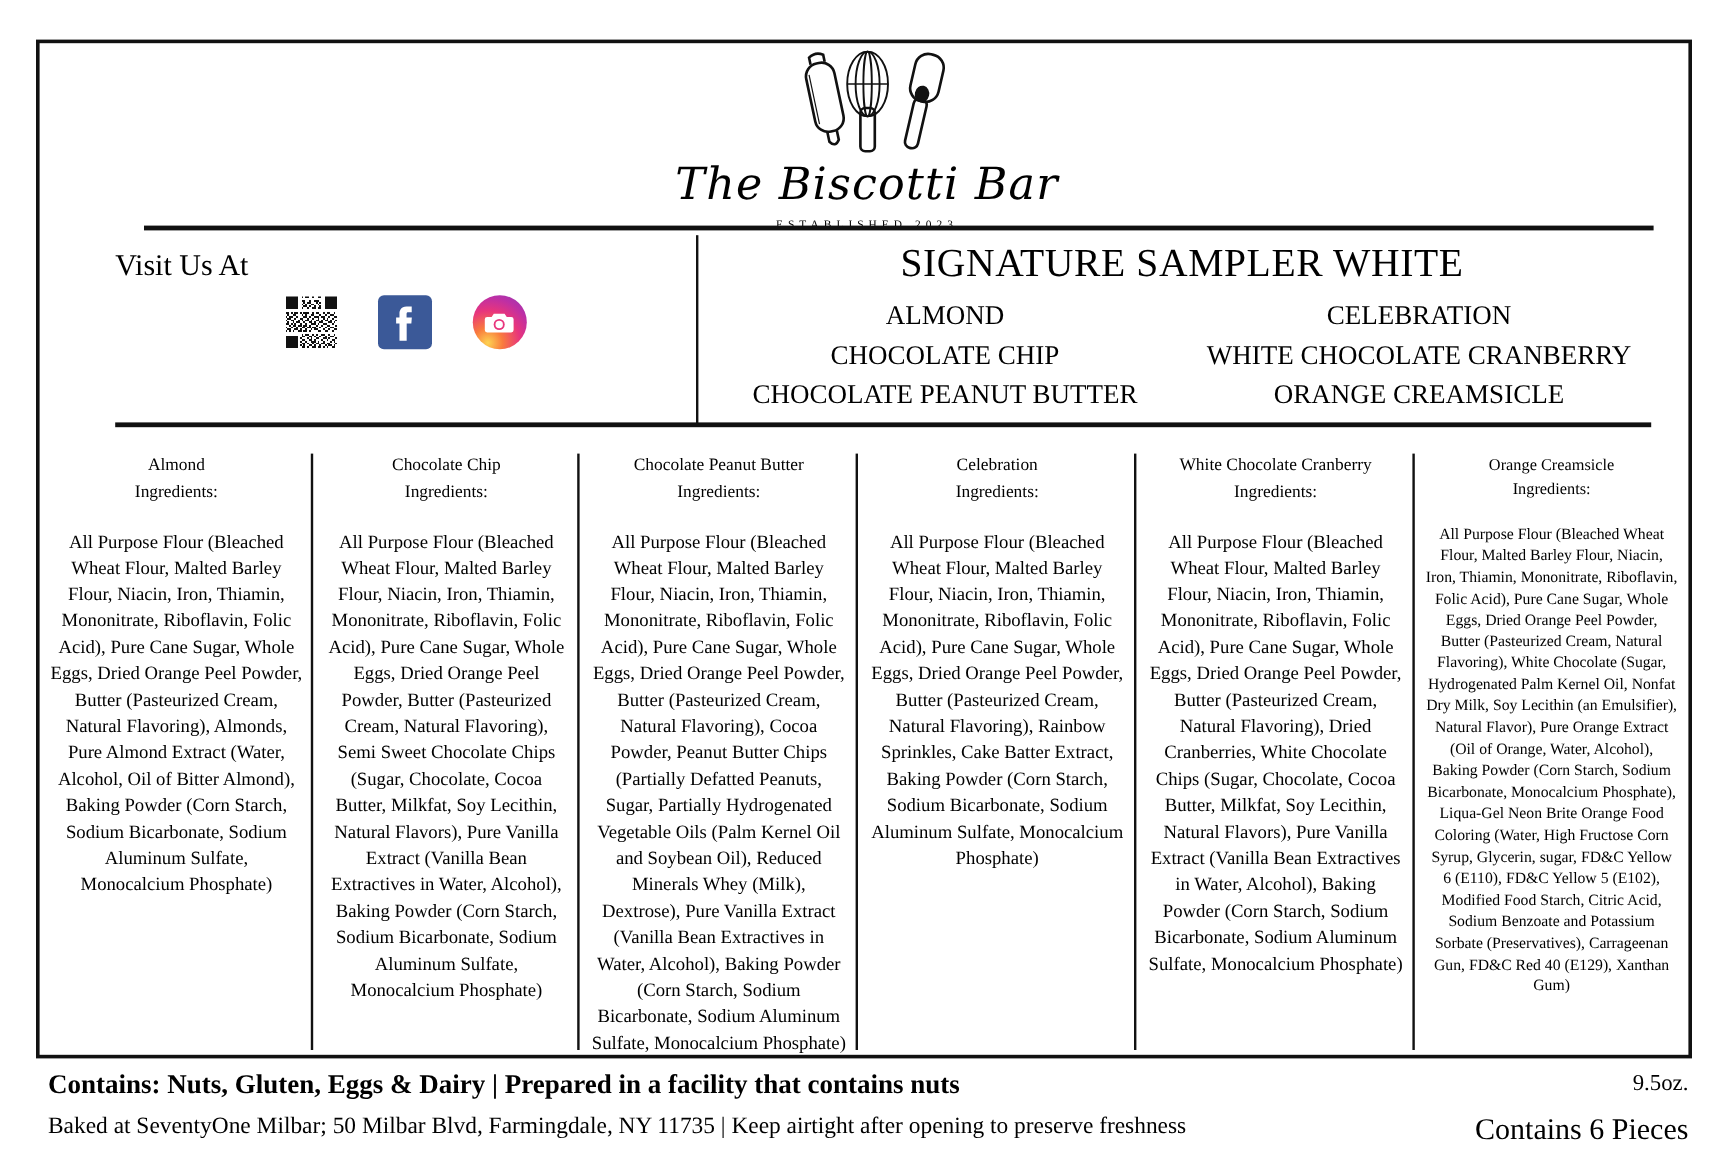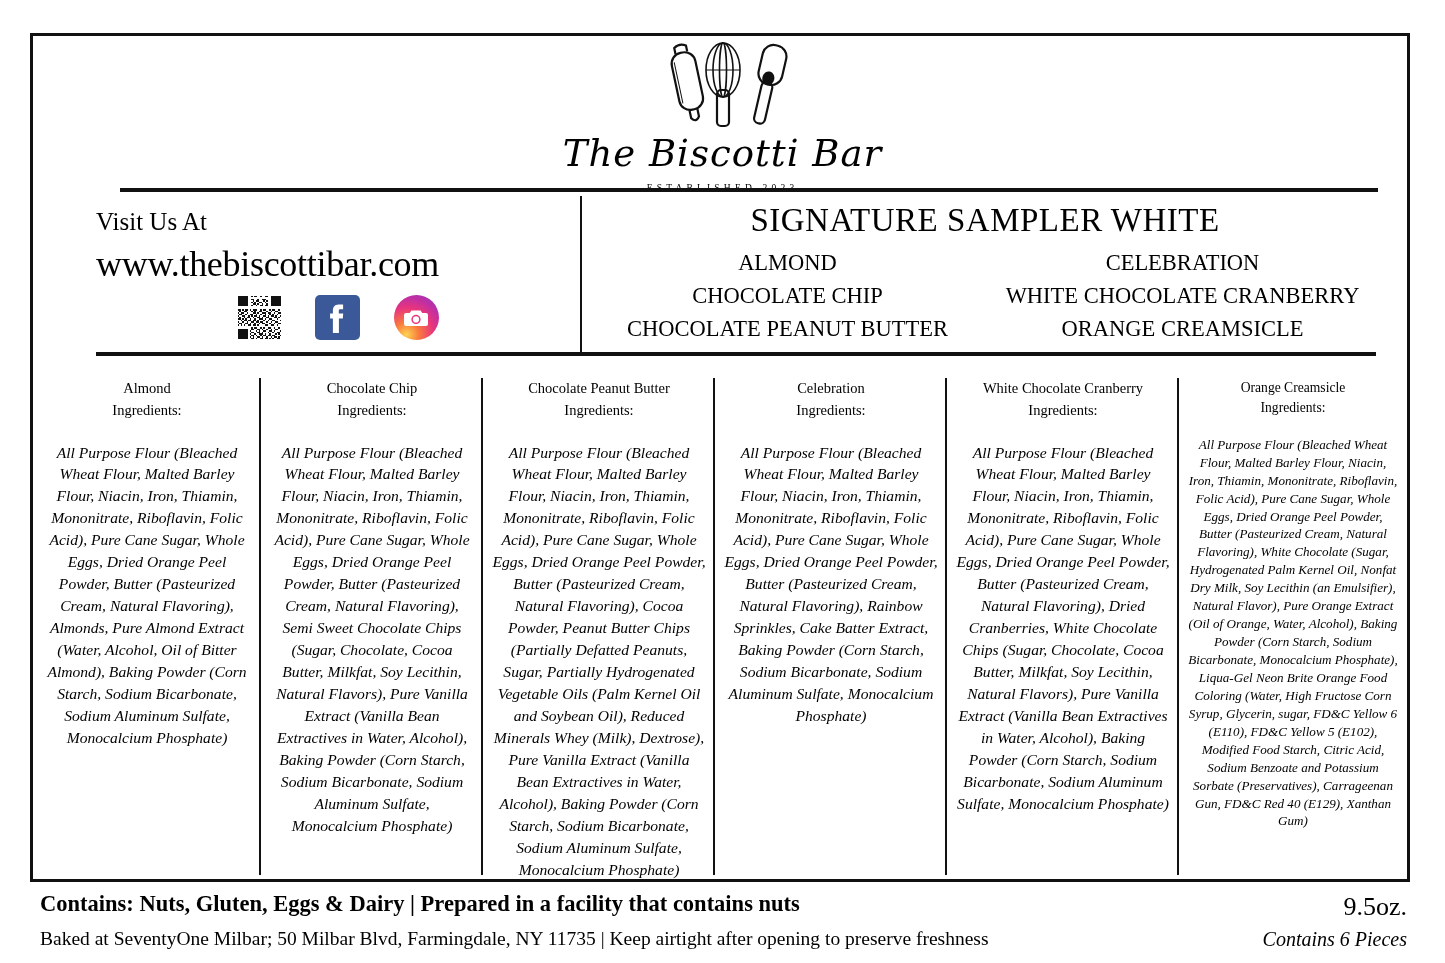--- a/index.html
+++ b/index.html
@@ -186,21 +186,20 @@
     background: #111111;
   }
   .ing-head {
     font-size: 14.5px;
     line-height: 1.5;
   }
   .ing-body {
     font-size: 15.6px;
     line-height: 1.41;
     margin-top: 20px;
-    font-style: italic;
   }
   .ing-col.small .ing-head { font-size: 13.6px; }
   .ing-col.small .ing-body { font-size: 13.1px; line-height: 1.37; margin-top: 17px; }
 
   
   .c0 { width: 228px; }
   .c1 { width: 222px; }
   .c2 { width: 232px; }
   .c3 { width: 232px; }
   .c4 { width: 232px; }
@@ -224,28 +223,27 @@
   .foot-line2 {
     position: absolute;
     left: 40px;
     top: 44px;
     font-size: 19.5px;
   }
   .foot-weight {
     position: absolute;
     right: 38px;
     top: 8px;
-    font-size: 26px;
+    font-size: 19px;
   }
   .foot-pieces {
     position: absolute;
     right: 38px;
     top: 44px;
-    font-size: 20px;
-    font-style: italic;
+    font-size: 25px;
   }
 </style>
 </head>
 <body>
 
 <div class="label-root">
 
   <div class="border-box"></div>
 
   <div class="logo-block">
@@ -277,21 +275,20 @@
     <div class="brand-script">The Biscotti Bar</div>
     <div class="brand-est">ESTABLISHED 2023</div>
   </div>
 
   <div class="rule-top"></div>
   <div class="rule-bottom"></div>
   <div class="header-divider"></div>
 
   <div class="visit-block">
     <div class="visit-title">Visit Us At</div>
-    <div class="visit-url">www.thebiscottibar.com</div>
     <div class="social-row">
       <span>
         <svg class="qr" viewBox="0 0 29 29" shape-rendering="crispEdges">
           <rect width="29" height="29" fill="#fff"></rect>
           <g fill="#111">
             <path d="M0 0h7v7H0z M1 1h5v5H1z M2 2h3v3H2z"></path>
             <path d="M22 0h7v7h-7z M23 1h5v5h-5z M24 2h3v3h-3z"></path>
             <path d="M0 22h7v7H0z M1 23h5v5H1z M2 24h3v3H2z"></path>
             <rect x="9" y="0" width="1" height="1"></rect>
               <rect x="11" y="0" width="2" height="1"></rect>

